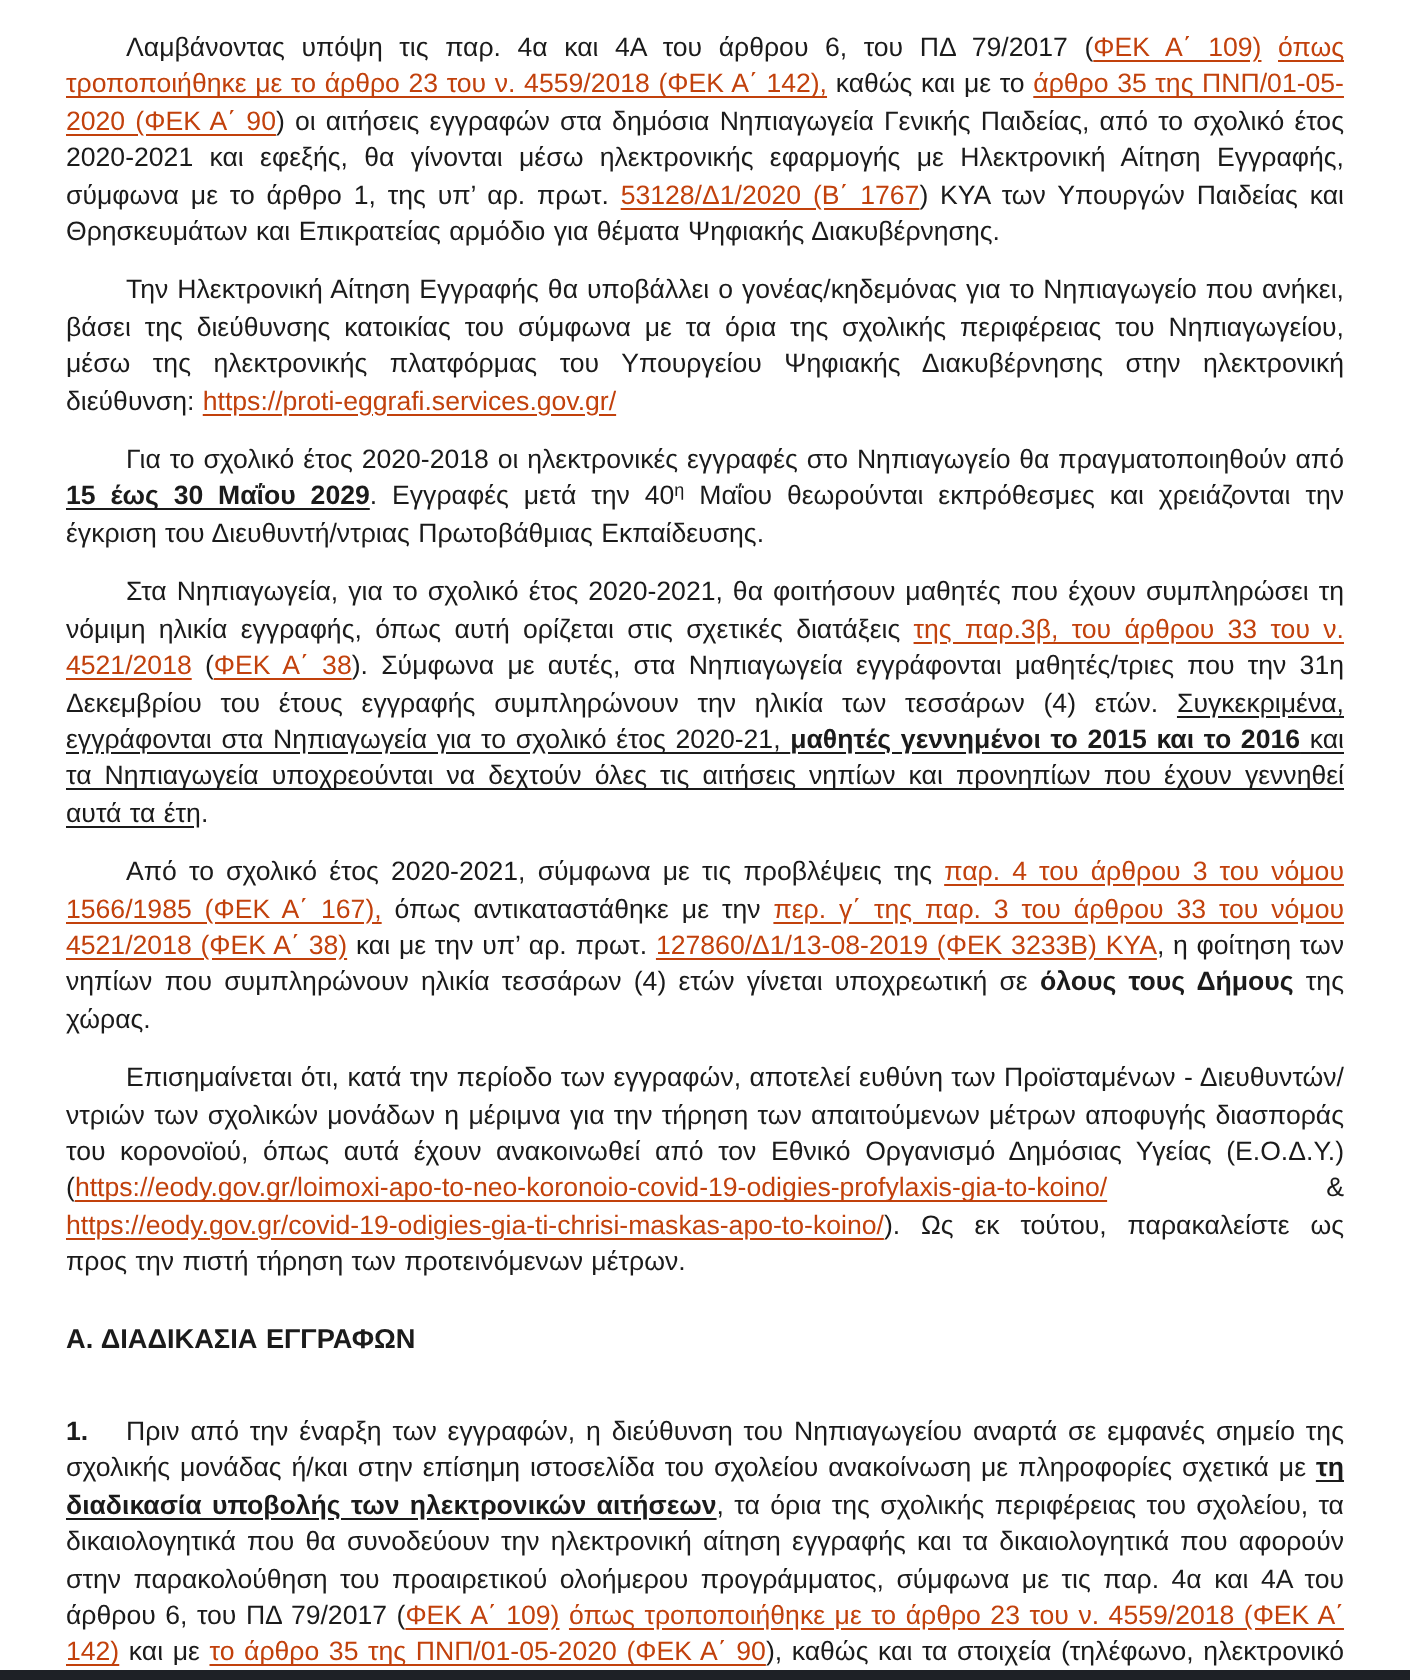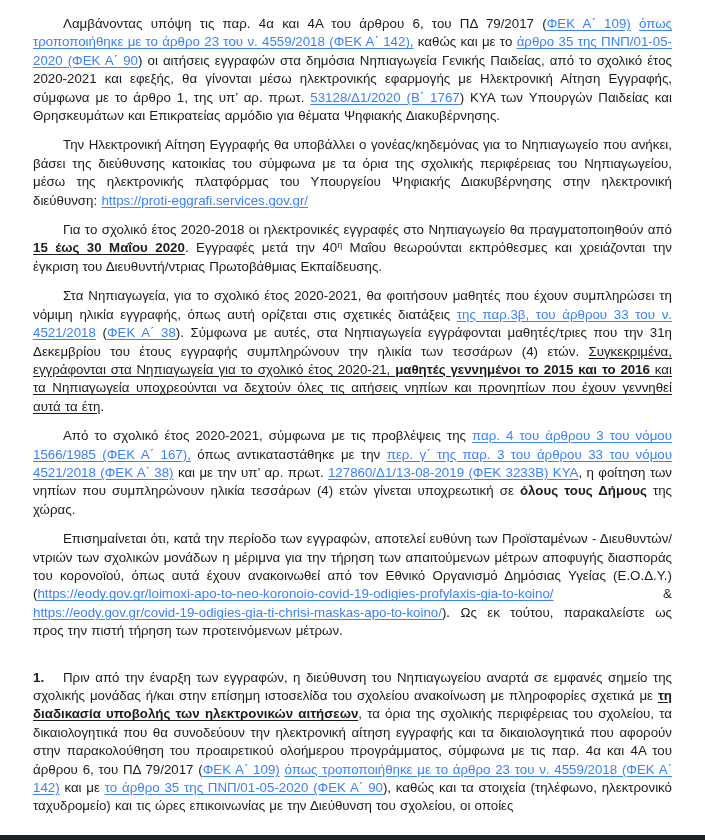--- a/index.html
+++ b/index.html
@@ -29,21 +29,21 @@
     margin: 20px 0 11px 0;
     text-align: left;
   }
   .para.numbered { text-indent: 0; margin-top: 28px; }
   .num {
     font-weight: bold;
     display: inline-block;
     width: 30px;
   }
   a.link {
-    color: #3b82f6;
+    color: #c2410c;
     text-decoration: underline;
     text-underline-offset: 2px;
     cursor: pointer;
     word-break: break-word;
   }
   .b  { font-weight: bold; }
   .u  { text-decoration: underline; text-underline-offset: 2px; }
   .bu { font-weight: bold; text-decoration: underline; text-underline-offset: 2px; }
   sup { font-size: 9px; line-height: 0; vertical-align: 4px; }
   .bottom-bar {
@@ -53,21 +53,22 @@
     background: #1e2126;
   }
 </style>
 </head>
 <body>
 
 <div class="doc">
   <div id="doc-body">
       <p class="para"><span class="">Λαμβάνοντας υπόψη τις παρ. 4α και 4Α του άρθρου 6, του ΠΔ 79/2017 (</span><a class="link" href="#">ΦΕΚ Α΄ 109)</a><span class=""> </span><a class="link" href="#">όπως τροποποιήθηκε με το άρθρο 23 του ν. 4559/2018 (ΦΕΚ Α΄ 142),</a><span class=""> καθώς και με το </span><a class="link" href="#">άρθρο 35 της ΠΝΠ/01-05-2020 (ΦΕΚ Α΄ 90</a><span class="">) οι αιτήσεις εγγραφών στα δημόσια Νηπιαγωγεία Γενικής Παιδείας, από το σχολικό έτος 2020-2021 και εφεξής, θα γίνονται μέσω ηλεκτρονικής εφαρμογής με Ηλεκτρονική Αίτηση Εγγραφής, σύμφωνα με το άρθρο 1, της υπ’ αρ. πρωτ. </span><a class="link" href="#">53128/Δ1/2020 (Β΄ 1767</a><span class="">) ΚΥΑ των Υπουργών Παιδείας και Θρησκευμάτων και Επικρατείας αρμόδιο για θέματα Ψηφιακής Διακυβέρνησης.</span></p>
       <p class="para"><span class="">Την Ηλεκτρονική Αίτηση Εγγραφής θα υποβάλλει ο γονέας/κηδεμόνας για το Νηπιαγωγείο που ανήκει, βάσει της διεύθυνσης κατοικίας του σύμφωνα με τα όρια της σχολικής περιφέρειας του Νηπιαγωγείου, μέσω της ηλεκτρονικής πλατφόρμας του Υπουργείου Ψηφιακής Διακυβέρνησης στην ηλεκτρονική διεύθυνση: </span><a class="link" href="#">https://proti-eggrafi.services.gov.gr/</a></p>
-      <p class="para"><span class="">Για το σχολικό έτος 2020-2018 οι ηλεκτρονικές εγγραφές στο Νηπιαγωγείο θα πραγματοποιηθούν από </span><span class="bu">15 έως 30 Μαΐου 2020</span><span class="">. Εγγραφές μετά την 40</span><sup>η</sup><span class=""> Μαΐου θεωρούνται εκπρόθεσμες και χρειάζονται την έγκριση του Διευθυντή/ντριας Πρωτοβάθμιας Εκπαίδευσης.</span></p>
+      <p class="para"><span class="">Για το σχολικό έτος 2020-2018 οι ηλεκτρονικές εγγραφές στο Νηπιαγωγείο θα πραγματοποιηθούν από </span><span class="bu">15 έως 30 Μαΐου 2029</span><span class="">. Εγγραφές μετά την 40</span><sup>η</sup><span class=""> Μαΐου θεωρούνται εκπρόθεσμες και χρειάζονται την έγκριση του Διευθυντή/ντριας Πρωτοβάθμιας Εκπαίδευσης.</span></p>
       <p class="para"><span class="">Στα Νηπιαγωγεία, για το σχολικό έτος 2020-2021, θα φοιτήσουν μαθητές που έχουν συμπληρώσει τη νόμιμη ηλικία εγγραφής, όπως αυτή ορίζεται στις σχετικές διατάξεις </span><a class="link" href="#">της παρ.3β, του άρθρου 33 του ν. 4521/2018</a><span class=""> (</span><a class="link" href="#">ΦΕΚ Α΄ 38</a><span class="">). Σύμφωνα με αυτές, στα Νηπιαγωγεία εγγράφονται μαθητές/τριες που την 31η Δεκεμβρίου του έτους εγγραφής συμπληρώνουν την ηλικία των τεσσάρων (4) ετών. </span><span class="u">Συγκεκριμένα, εγγράφονται στα Νηπιαγωγεία για το σχολικό έτος 2020-21, </span><span class="bu">μαθητές γεννημένοι το 2015 και το 2016</span><span class="u"> και τα Νηπιαγωγεία υποχρεούνται να δεχτούν όλες τις αιτήσεις νηπίων και προνηπίων που έχουν γεννηθεί αυτά τα έτη</span><span class="">.</span></p>
       <p class="para"><span class="">Από το σχολικό έτος 2020-2021, σύμφωνα με τις προβλέψεις της </span><a class="link" href="#">παρ. 4 του άρθρου 3 του νόμου 1566/1985 (ΦΕΚ Α΄ 167),</a><span class=""> όπως αντικαταστάθηκε με την </span><a class="link" href="#">περ. γ΄ της παρ. 3 του άρθρου 33 του νόμου 4521/2018 (ΦΕΚ Α΄ 38)</a><span class=""> και με την υπ’ αρ. πρωτ. </span><a class="link" href="#">127860/Δ1/13-08-2019 (ΦΕΚ 3233Β) ΚΥΑ</a><span class="">, η φοίτηση των νηπίων που συμπληρώνουν ηλικία τεσσάρων (4) ετών γίνεται υποχρεωτική σε </span><span class="b">όλους τους Δήμους</span><span class=""> της χώρας.</span></p>
       <p class="para"><span class="">Επισημαίνεται ότι, κατά την περίοδο των εγγραφών, αποτελεί ευθύνη των Προϊσταμένων - Διευθυντών/ντριών των σχολικών μονάδων η μέριμνα για την τήρηση των απαιτούμενων μέτρων αποφυγής διασποράς του κορονοϊού, όπως αυτά έχουν ανακοινωθεί από τον Εθνικό Οργανισμό Δημόσιας Υγείας (Ε.Ο.Δ.Υ.) (</span><a class="link" href="#">https://eody.gov.gr/loimoxi-apo-to-neo-koronoio-covid-19-odigies-profylaxis-gia-to-koino/</a><span class=""> &amp; </span><a class="link" href="#">https://eody.gov.gr/covid-19-odigies-gia-ti-chrisi-maskas-apo-to-koino/</a><span class="">). Ως εκ τούτου, παρακαλείστε ως προς την πιστή τήρηση των προτεινόμενων μέτρων.</span></p>
+      <p class="para heading"><span class="">Α. ΔΙΑΔΙΚΑΣΙΑ ΕΓΓΡΑΦΩΝ</span></p>
       <p class="para numbered"><span class="num">1.</span><span class="">Πριν από την έναρξη των εγγραφών, η διεύθυνση του Νηπιαγωγείου αναρτά σε εμφανές σημείο της σχολικής μονάδας ή/και στην επίσημη ιστοσελίδα του σχολείου ανακοίνωση με πληροφορίες σχετικά με </span><span class="bu">τη διαδικασία υποβολής των ηλεκτρονικών αιτήσεων</span><span class="">, τα όρια της σχολικής περιφέρειας του σχολείου, τα δικαιολογητικά που θα συνοδεύουν την ηλεκτρονική αίτηση εγγραφής και τα δικαιολογητικά που αφορούν στην παρακολούθηση του προαιρετικού ολοήμερου προγράμματος, σύμφωνα με τις παρ. 4α και 4Α του άρθρου 6, του ΠΔ 79/2017 (</span><a class="link" href="#">ΦΕΚ Α΄ 109)</a><span class=""> </span><a class="link" href="#">όπως τροποποιήθηκε με το άρθρο 23 του ν. 4559/2018 (ΦΕΚ Α΄ 142)</a><span class=""> και με </span><a class="link" href="#">το άρθρο 35 της ΠΝΠ/01-05-2020 (ΦΕΚ Α΄ 90</a><span class="">), καθώς και τα στοιχεία (τηλέφωνο, ηλεκτρονικό ταχυδρομείο) και τις ώρες επικοινωνίας με την Διεύθυνση του σχολείου, οι οποίες</span></p>
     </div>
 </div>
 
 <div class="bottom-bar"></div>
 
 </body></html>

